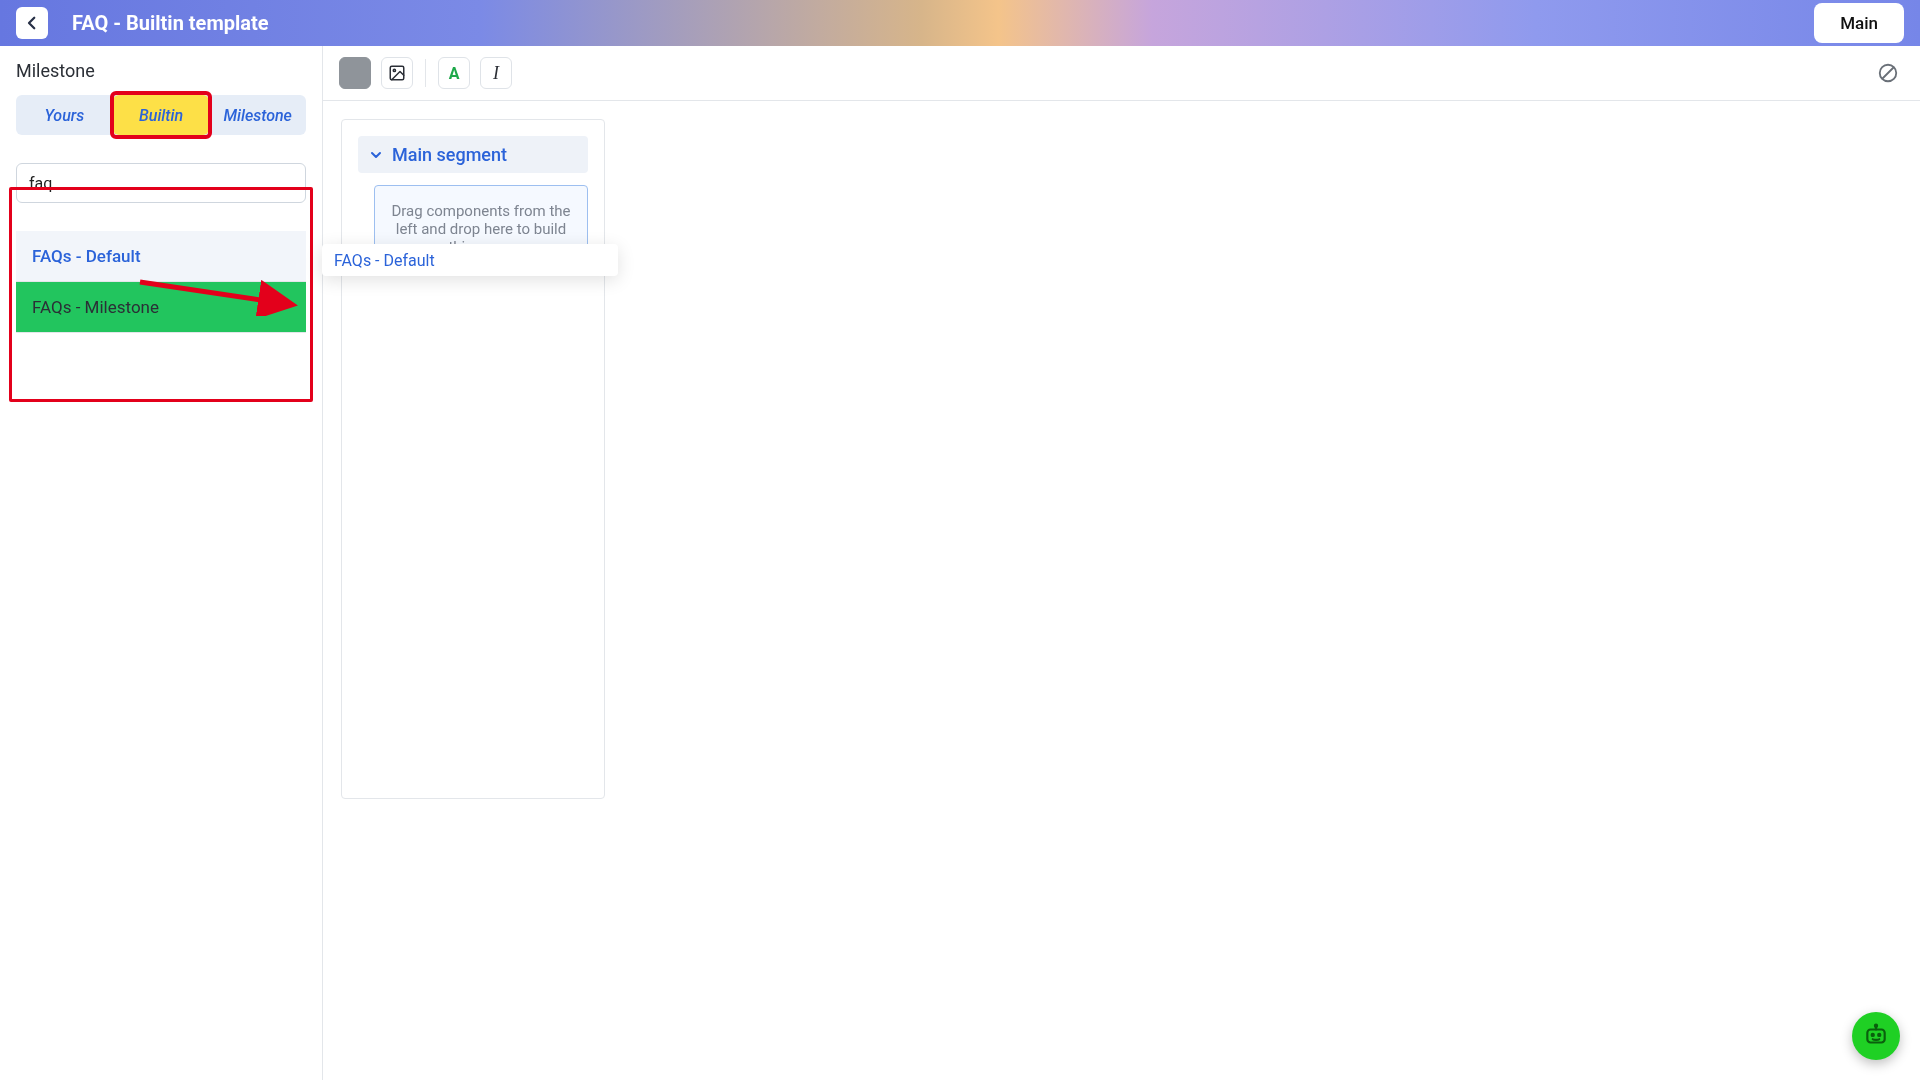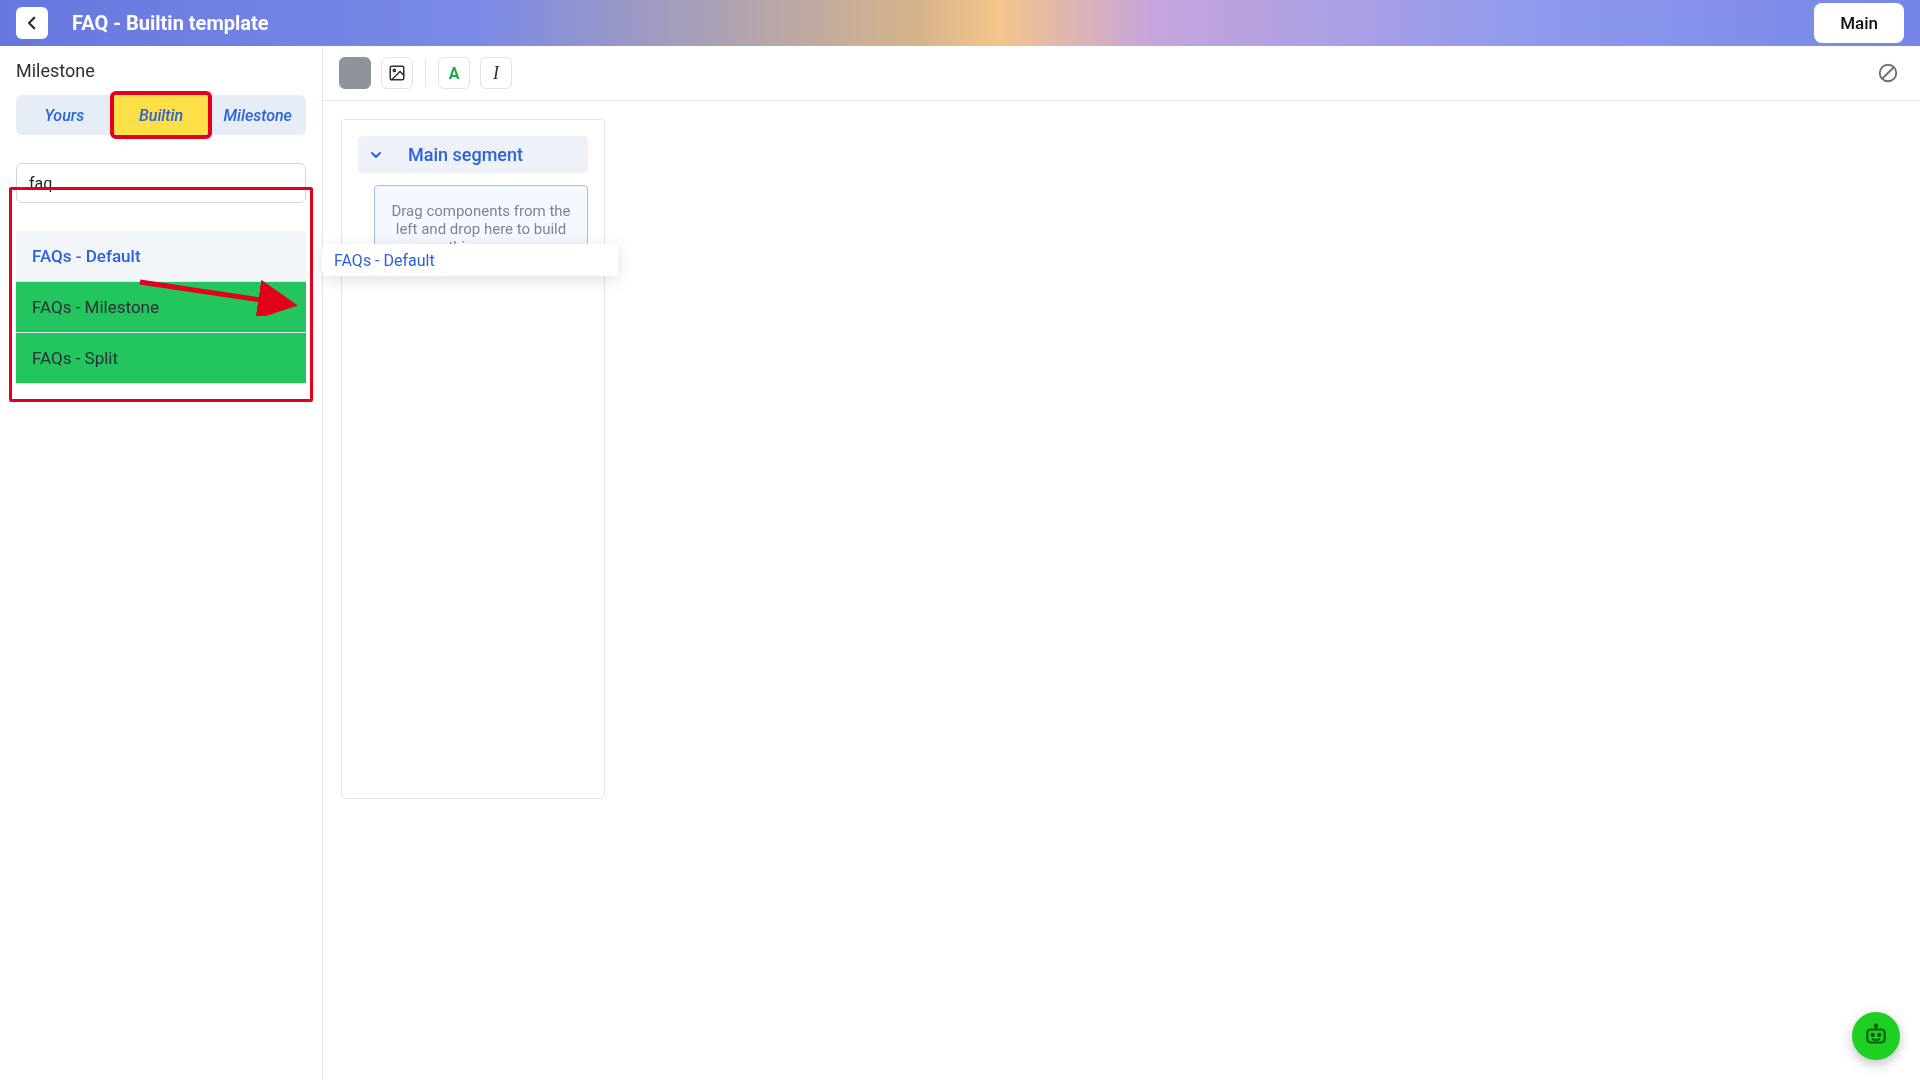--- a/index.html
+++ b/index.html
@@ -160,21 +160,21 @@
     position: relative;
   }
   .segment-header {
     background: #eef2f8;
     border-radius: 4px;
     display: flex; align-items: center;
     padding: 8px 10px;
     color: #2b63d9;
     font-size: 18px; font-weight: 500;
     cursor: pointer;
-    gap: 24px;
+    gap: 8px;
     width: 230px;
   }
   .segment-header svg { width: 16px; height: 16px; stroke: #2b63d9; }
   .dropzone {
     margin-top: 12px;
     width: 214px;
     margin-left: 16px;
     border: 1px solid #9dbff0;
     background: #f5f9ff;
     border-radius: 4px;
@@ -239,21 +239,20 @@
       <div class="tab">Milestone</div>
     </div>
 
     <div class="search-box-wrap">
       <input class="search-input" value="faq" style="">
     </div>
 
     <div class="results">
       <div class="result-item selected">FAQs - Default</div>
       <div class="result-item">FAQs - Milestone</div>
-      <div class="result-item">FAQs - Split</div>
     </div>
 
     <div class="red-block"></div>
     <svg class="red-arrow" viewBox="0 0 160 40">
       <defs>
         <marker id="ah" markerWidth="8" markerHeight="8" refX="6" refY="4" orient="auto">
           <path d="M0,0 L8,4 L0,8 Z" fill="#e3001b"></path>
         </marker>
       </defs>
       <line x1="2" y1="6" x2="150" y2="28" stroke="#e3001b" stroke-width="5" marker-end="url(#ah)"></line>

